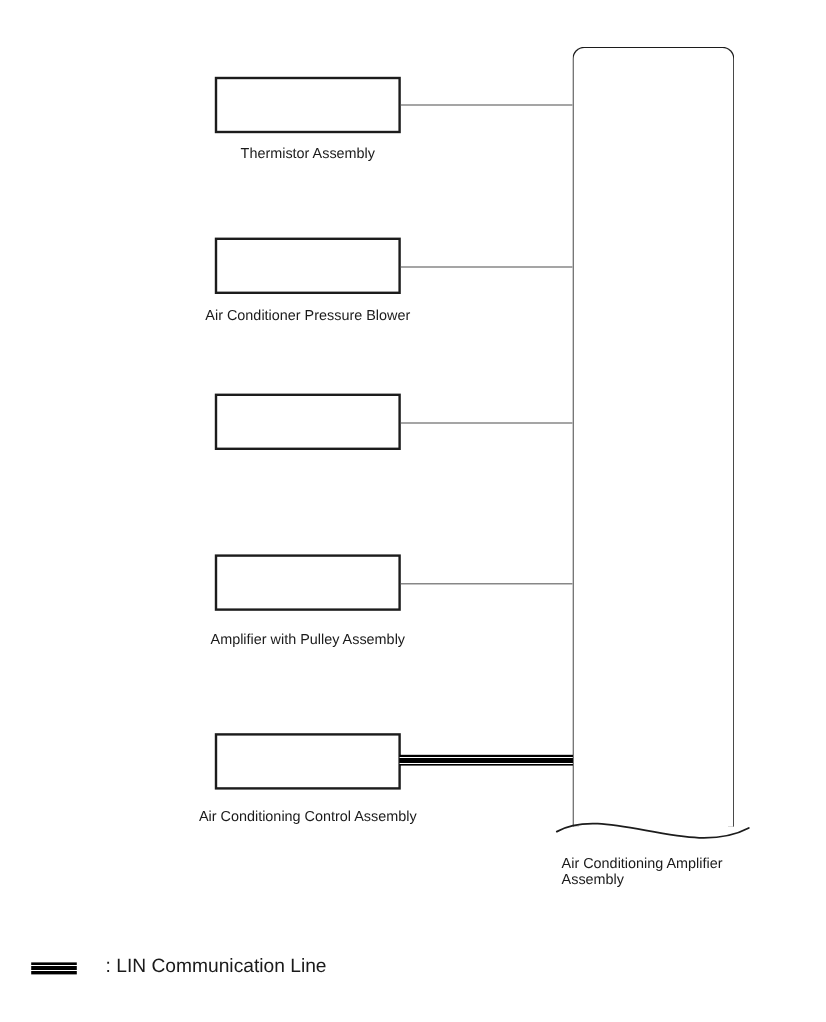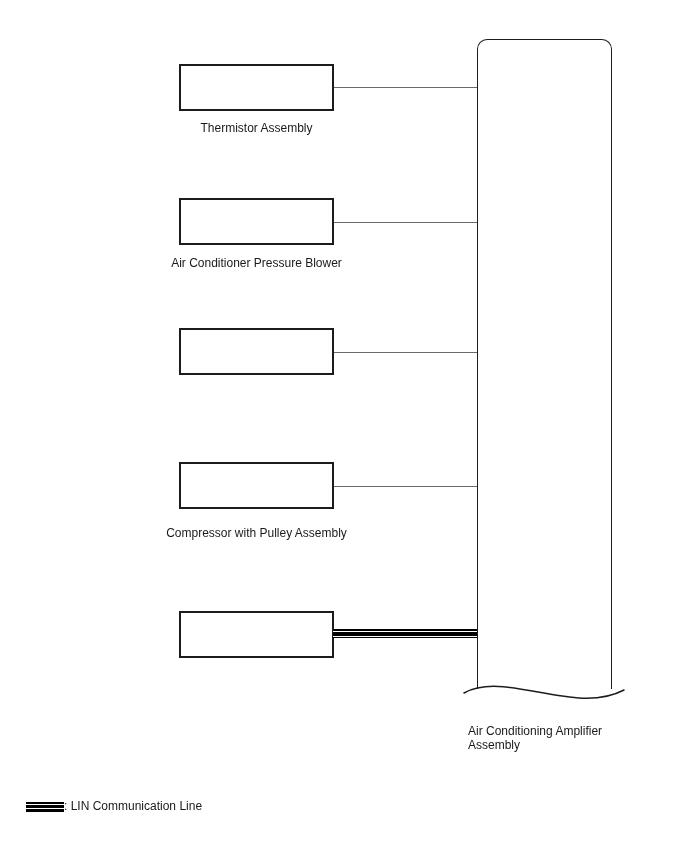--- a/index.html
+++ b/index.html
@@ -82,34 +82,33 @@
     width: 190px;
     height: 45px;
   }
   .amp-label {
     position: absolute;
     left: 468px;
     top: 712px;
     width: 158px;
     font-size: 12px;
     line-height: 14px;
-    margin-top: 12px;
   }
   .legend-swatch {
     position: absolute;
     left: 26px;
     top: 802px;
     width: 38px;
     height: 10px;
   }
   .legend-text {
     position: absolute;
-    left: 64px;
+    left: 88px;
     top: 799px;
-    font-size: 12px;
+    font-size: 16px;
     line-height: 14px;
     white-space: nowrap;
   }
 </style>
 </head>
 <body>
 
 <div class="canvas">
 
   <div class="comp-box" style="top:64px"></div>
@@ -118,24 +117,25 @@
 
   <div class="comp-box" style="top:198px"></div>
   <div class="connector" style="top:222px"></div>
   <div class="comp-label" style="top:256px">Air Conditioner Pressure Blower</div>
 
   <div class="comp-box" style="top:328px"></div>
   <div class="connector" style="top:352px"></div>
 
   <div class="comp-box" style="top:462px"></div>
   <div class="connector" style="top:486px"></div>
-  <div class="comp-label" style="top:526px">Compressor with Pulley Assembly</div>
+  <div class="comp-label" style="top:526px">Amplifier with Pulley Assembly</div>
 
   <div class="comp-box" style="top:611px"></div>
   <div class="lin-connector lin-band"></div>
+  <div class="comp-label" style="top:673px">Air Conditioning Control Assembly</div>
 
   <div class="amp-box"></div>
   <svg class="amp-wave" viewBox="0 0 190 45" aria-hidden="true">
     <path d="M 12 25 C 53 2, 123 48, 172 22" fill="none" stroke="#1c1c1c" stroke-width="1.5" stroke-linecap="round"></path>
   </svg>
   <div class="amp-label">Air Conditioning Amplifier Assembly</div>
 
   <div class="legend-swatch lin-band"></div>
   <div class="legend-text">: LIN Communication Line</div>
 

